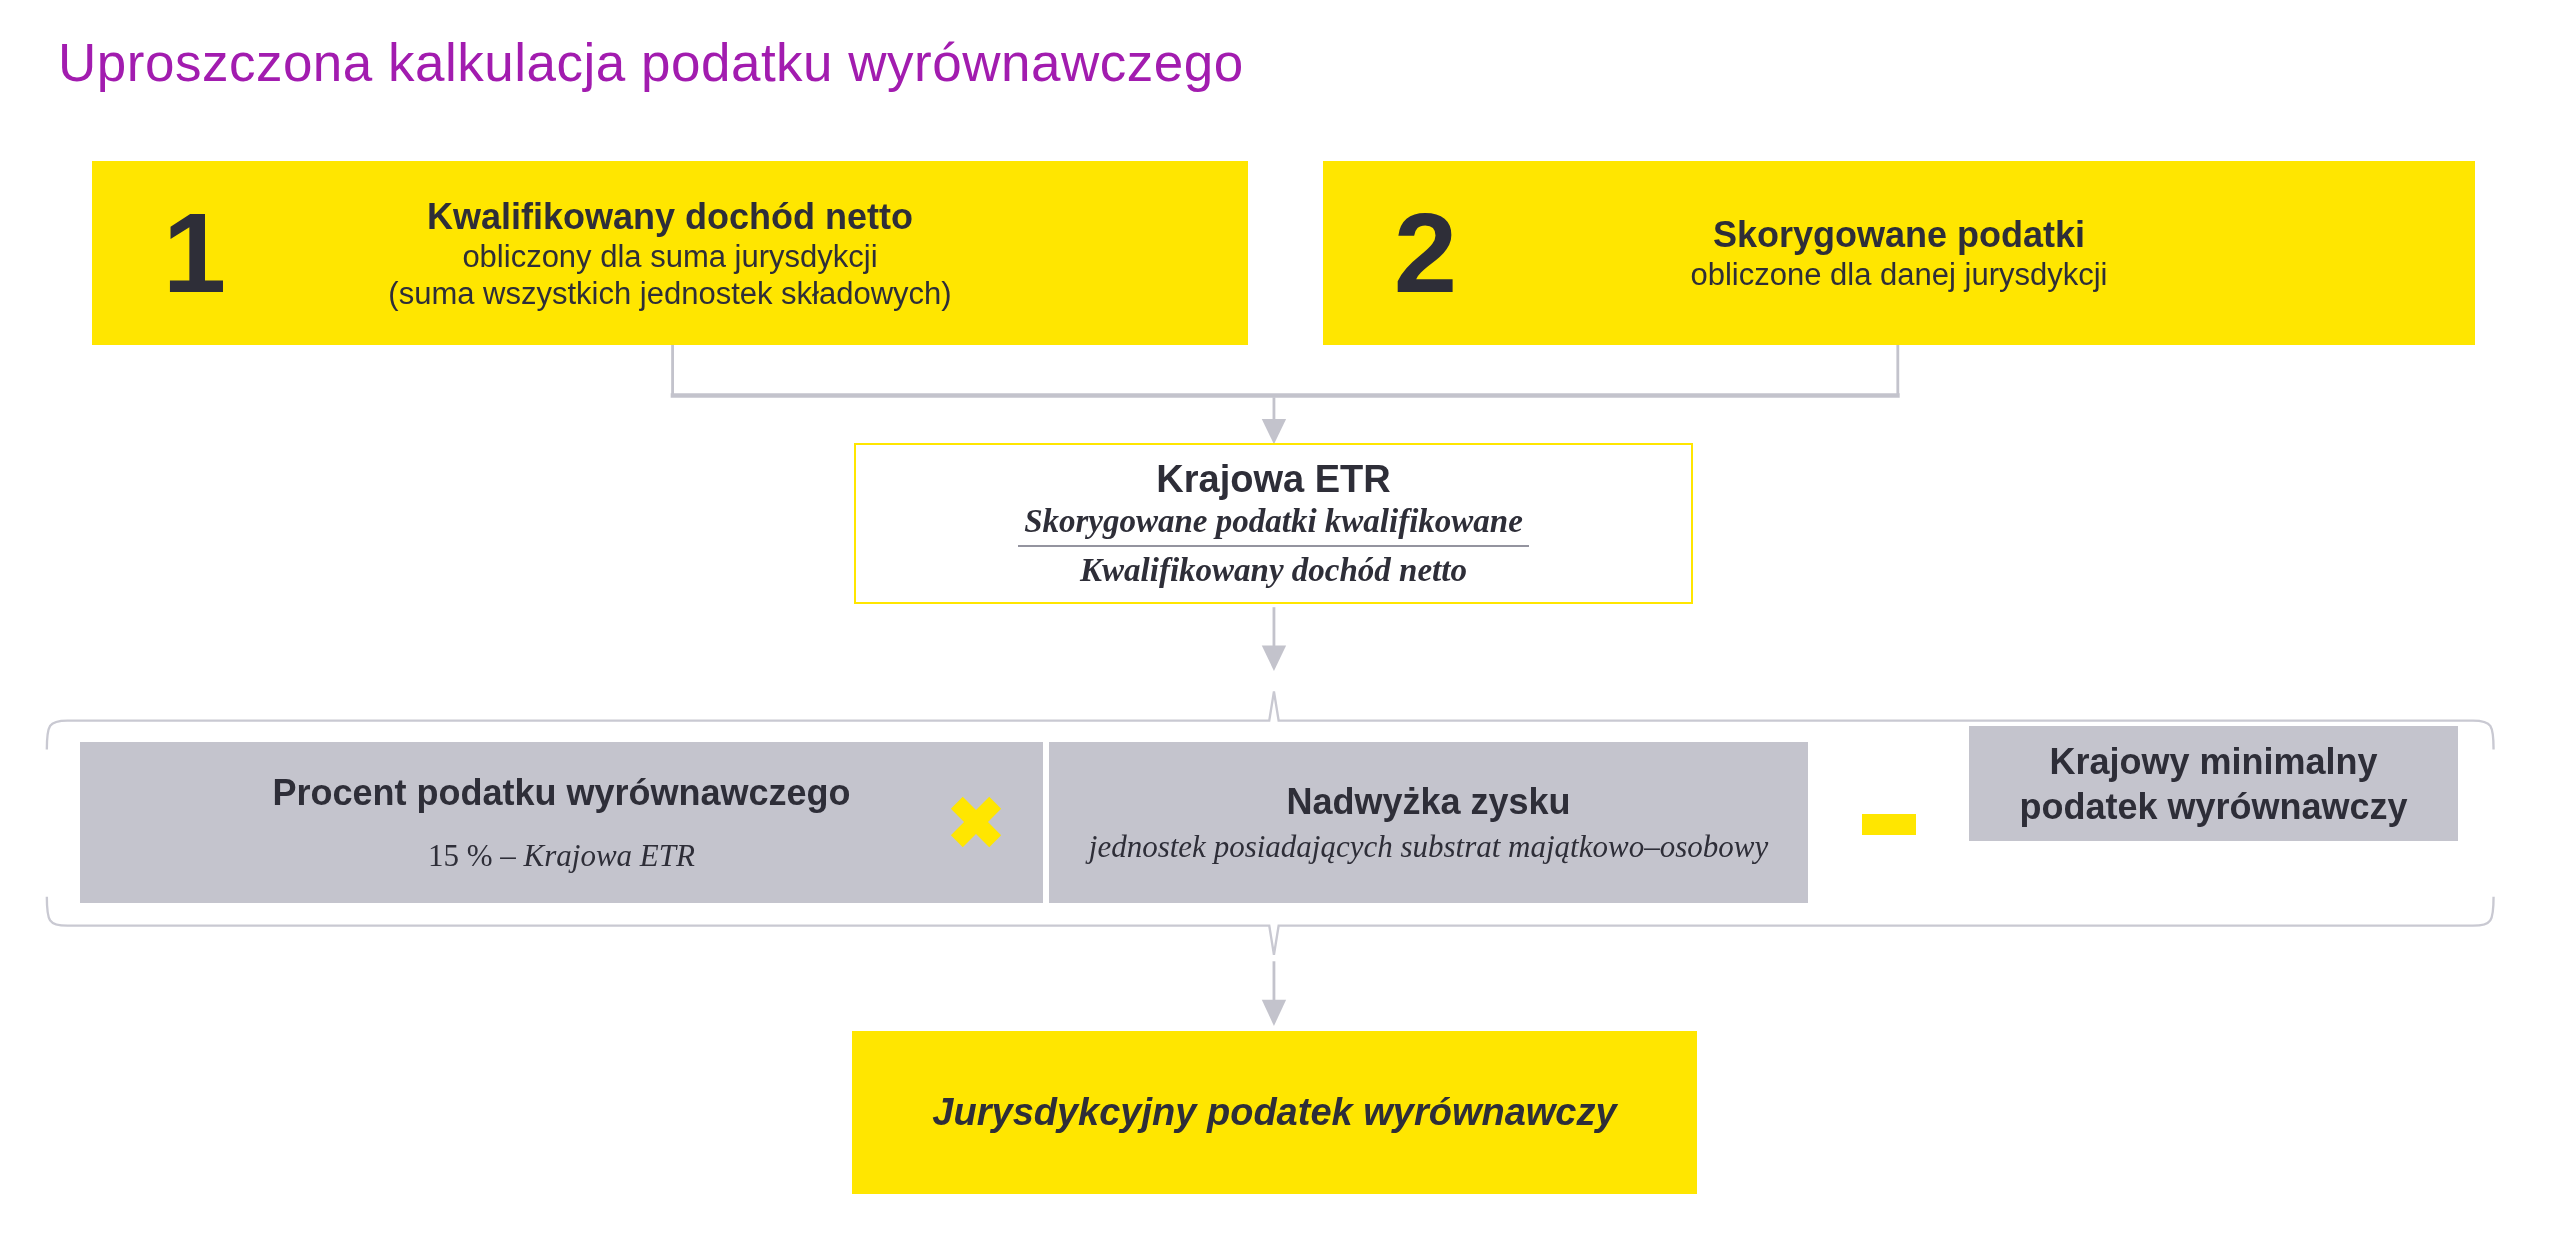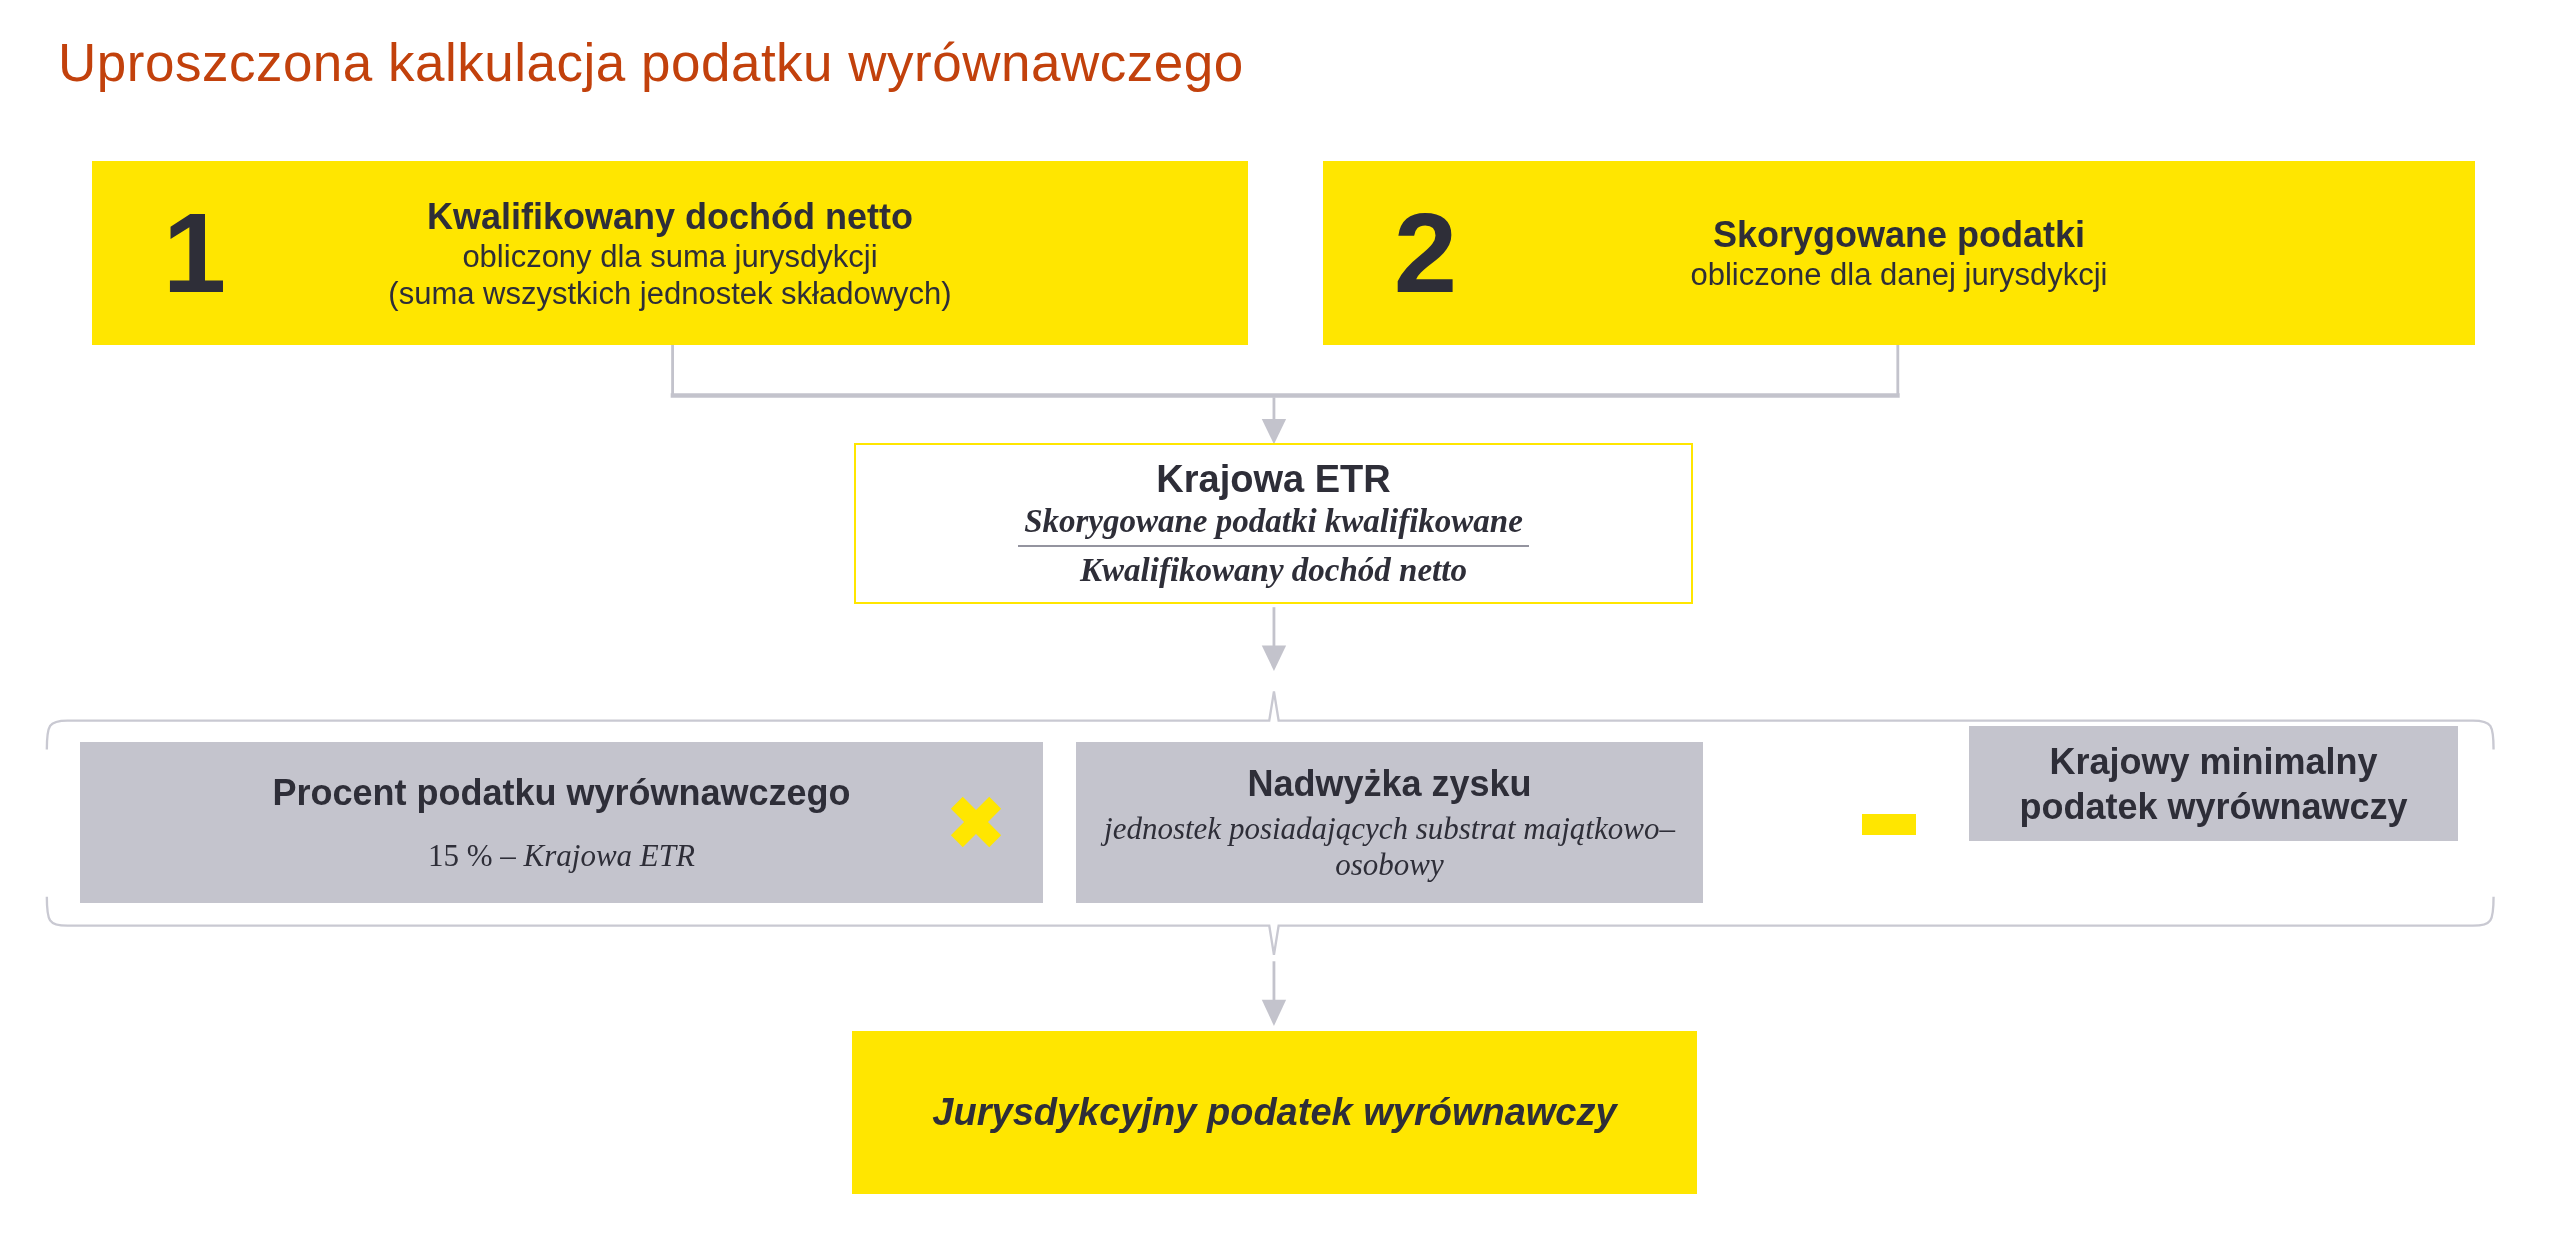--- a/index.html
+++ b/index.html
@@ -7,21 +7,21 @@
     position:relative;
     width:2576px;height:1250px;
     background:#ffffff;
     font-family:"Liberation Sans",sans-serif;
     color:#2e2e38;
     overflow:hidden;
   }
   .page-title{
     position:absolute;left:58px;top:32px;
     font-size:53px;font-weight:400;letter-spacing:0.5px;
-    color:#c2410c;white-space:nowrap;
+    color:#a21caf;white-space:nowrap;
   }
   
   .connectors{position:absolute;left:0;top:0;pointer-events:none;}
 
   
   .ybox{
     position:absolute;background:#ffe600;
     display:flex;align-items:center;justify-content:center;text-align:center;
   }
   .box-step1{left:92px;top:161px;width:1156px;height:184px;}
@@ -49,21 +49,21 @@
   }
   .frac-divider{width:511px;height:2.8px;background:#94949f;margin:4.7px 0;}
 
   
   .gbox{
     position:absolute;background:#c4c4cd;
     display:flex;flex-direction:column;align-items:center;justify-content:center;
     text-align:center;
   }
   .box-percent{left:80px;top:742px;width:963px;height:161px;}
-  .box-excess{left:1049px;top:742px;width:627px;height:161px;margin-left:27px;}
+  .box-excess{left:1049px;top:742px;width:759px;height:161px;}
   .box-minimum{left:1969px;top:726px;width:489px;height:115px;}
   .gbox-heading{font-size:36px;font-weight:700;line-height:43px;}
   .box-percent .gbox-heading{margin-bottom:24px;}
   .box-excess .gbox-heading{margin-bottom:5.6px;}
   .serif-line{
     font-family:"Liberation Serif",serif;font-weight:400;
     font-size:31px;line-height:36px;
   }
   .serif-line .it{font-style:italic;}
   .box-excess .serif-line{font-style:italic;}

